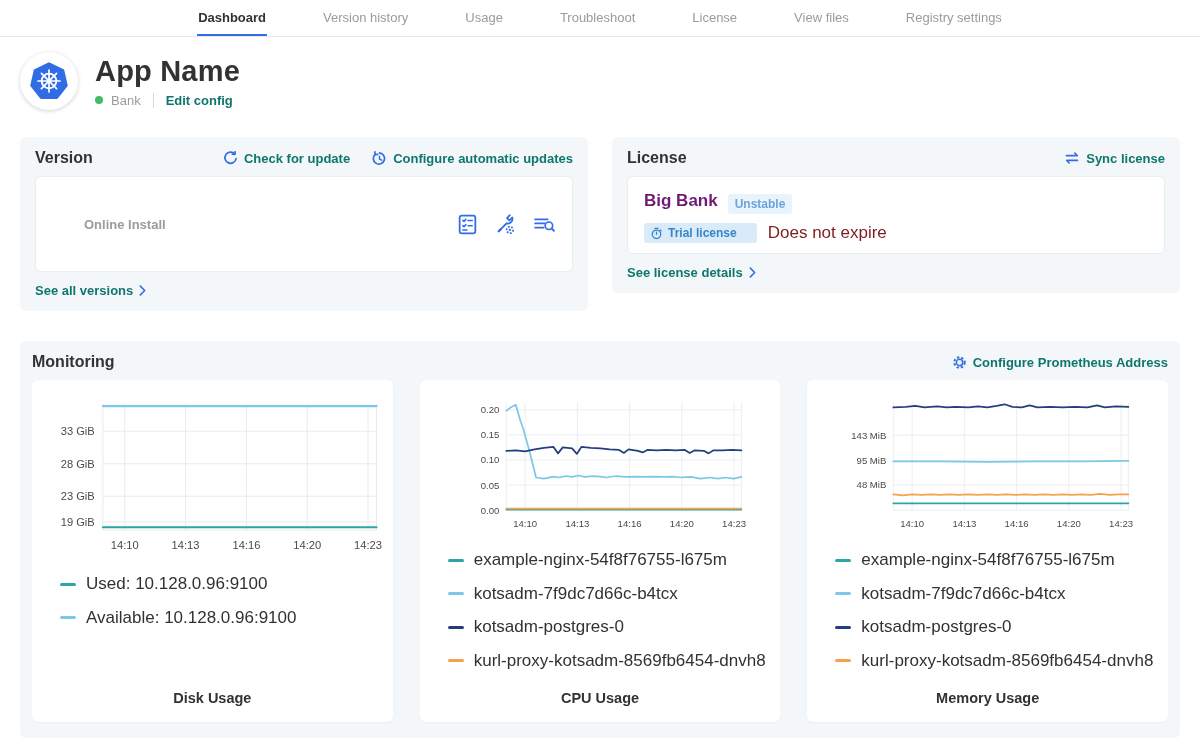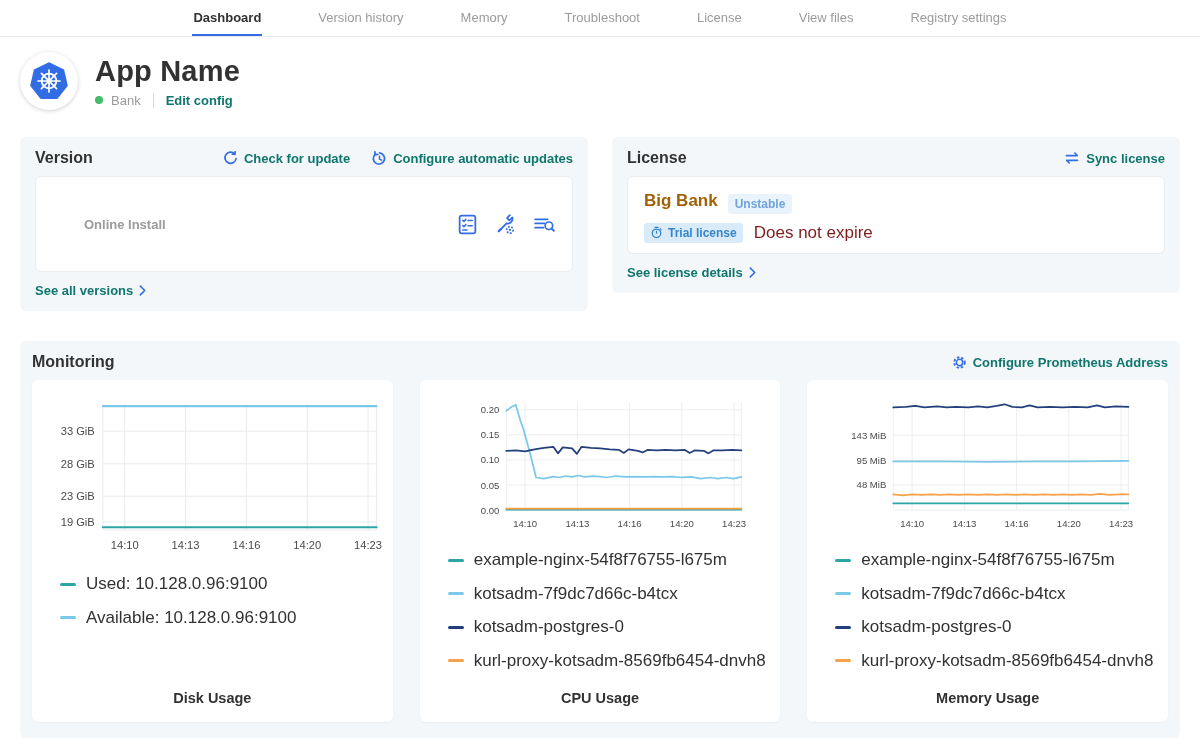--- a/index.html
+++ b/index.html
@@ -48,26 +48,26 @@
     display:inline-block; background:#4BC49B; color:#fff; font-size:12.5px; font-weight:700;
     padding:4px 8px; border-radius:4px; margin-top:4px;
   }
   .deployed-at { font-size:12.5px; color:#9B9B9B; margin-top:7px; }
   .install-type { flex:1; font-size:13px; font-weight:700; color:#9B9B9B;margin-left:32px; }
   .version-actions { display:flex; gap:15px; align-items:center; }
   .icon-btn { cursor:pointer; display:flex; }
   .see-link { margin-top:11px; }
   
   .license-row1 { display:flex; align-items:center; gap:10px; }
-  .customer-name { font-size:17px; font-weight:700; color:#a16207; }
+  .customer-name { font-size:17px; font-weight:700; color:#701a75; }
   .channel-badge { background:#E9F3FB; color:#6FA3DC; font-size:12px; font-weight:600;
     padding:3px 7px; border-radius:3px;margin-top:7px; }
   .license-row2 { display:flex; align-items:center; gap:11px; margin-top:9px; }
   .trial-badge { background:#D9EBF9; color:#3686C9; font-size:12px; font-weight:700;
-    padding:3px 6px 3px 6px; border-radius:3px; display:inline-flex; align-items:flex-start; gap:5px; }
+    padding:3px 20px 3px 6px; border-radius:3px; display:inline-flex; align-items:center; gap:5px; }
   .expiry { font-size:17px; color:#7f1d1d; }
   
   .monitoring { margin:30px 20px 0; background:#F4F7F9; border-radius:6px; padding:12px 12px 16px; }
   .charts-row { display:flex; gap:27px; }
   .chart-card { background:#fff; border-radius:6px; flex:1; padding:10px 8px 6px;
     display:flex; flex-direction:column; height:342px; box-shadow:0 1px 2px rgba(0,0,0,.04); }
   .chart-svg { width:100%; height:auto; display:block; }
   .legend { list-style:none; margin:12px 0 0 20px; }
   .legend li { display:flex; align-items:center; gap:10px; margin-bottom:13.5px; font-size:17px; color:#323232; }
   .dash { width:16px; height:3px; border-radius:2px; flex:none; }
@@ -75,21 +75,21 @@
   svg text.xt { font-family:"Liberation Sans",sans-serif; font-size:11px; fill:#4A4A4A; text-anchor:middle; }
   svg text.yt { font-family:"Liberation Sans",sans-serif; font-size:11px; fill:#4A4A4A; text-anchor:end; }
   svg line.grid { stroke:#E9EBED; stroke-width:1; }
 </style>
 </head>
 <body>
 
 <nav class="navbar" id="navbar">
     <div class="tab active">Dashboard</div>
     <div class="tab">Version history</div>
-    <div class="tab">Memory</div>
+    <div class="tab">Usage</div>
     <div class="tab">Troubleshoot</div>
     <div class="tab">License</div>
     <div class="tab">View files</div>
     <div class="tab">Registry settings</div>
   </nav>
 
 <header class="app-header">
   <div class="app-icon">
     <svg width="42" height="42" viewBox="0 0 40 40">
       <polygon points="20,3.5 33.3,9.9 36.6,24.3 27.4,35.9 12.6,35.9 3.4,24.3 6.7,9.9" fill="#326CE5" stroke="#326CE5" stroke-width="2.5" stroke-linejoin="round"></polygon>

